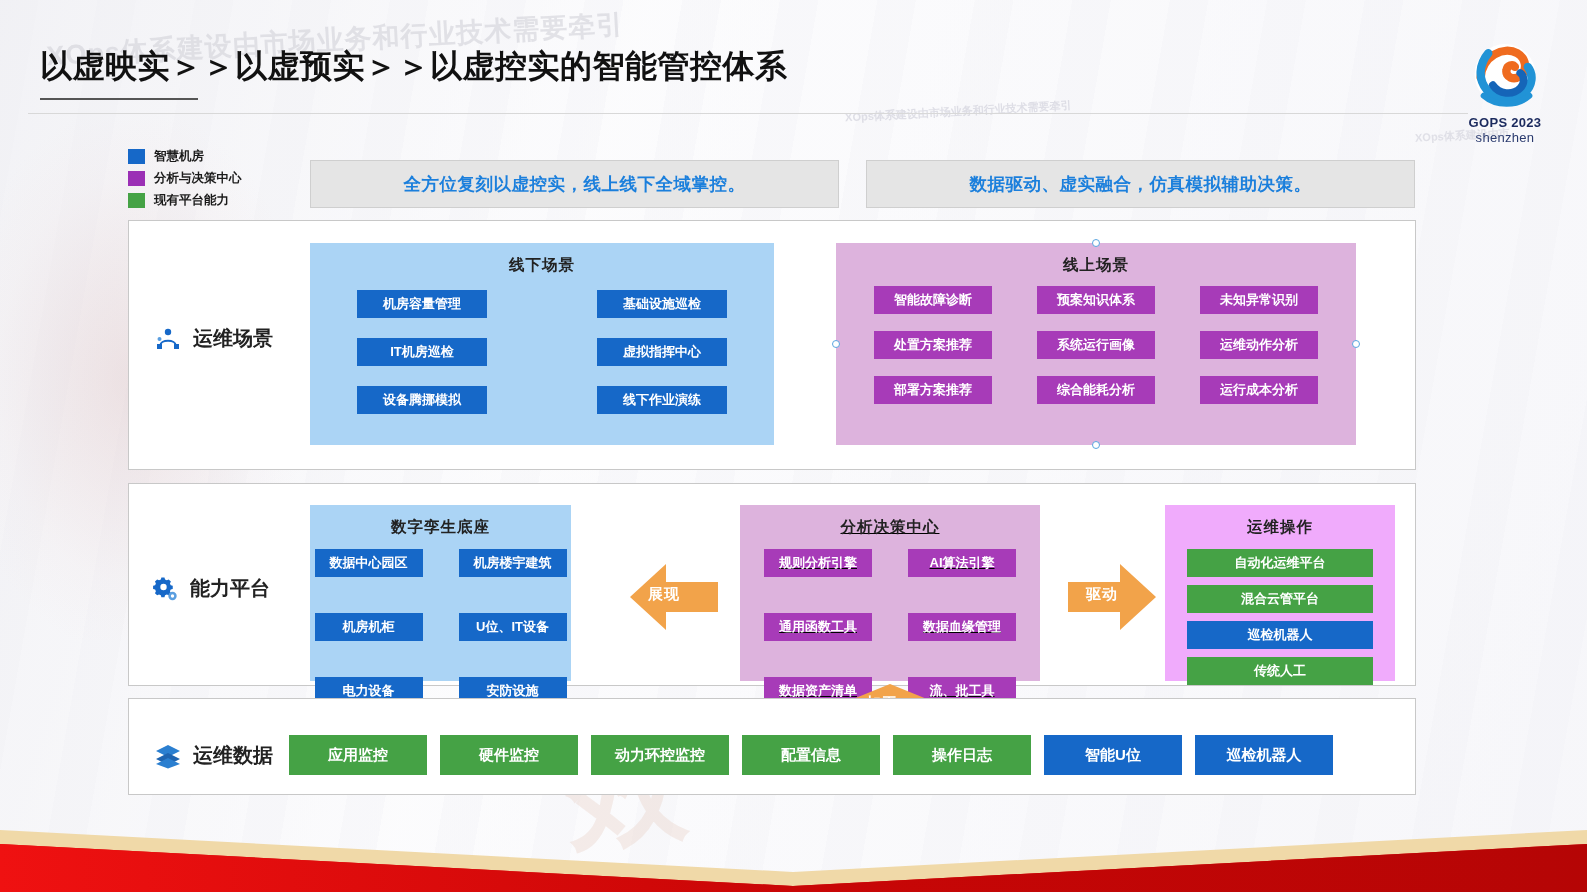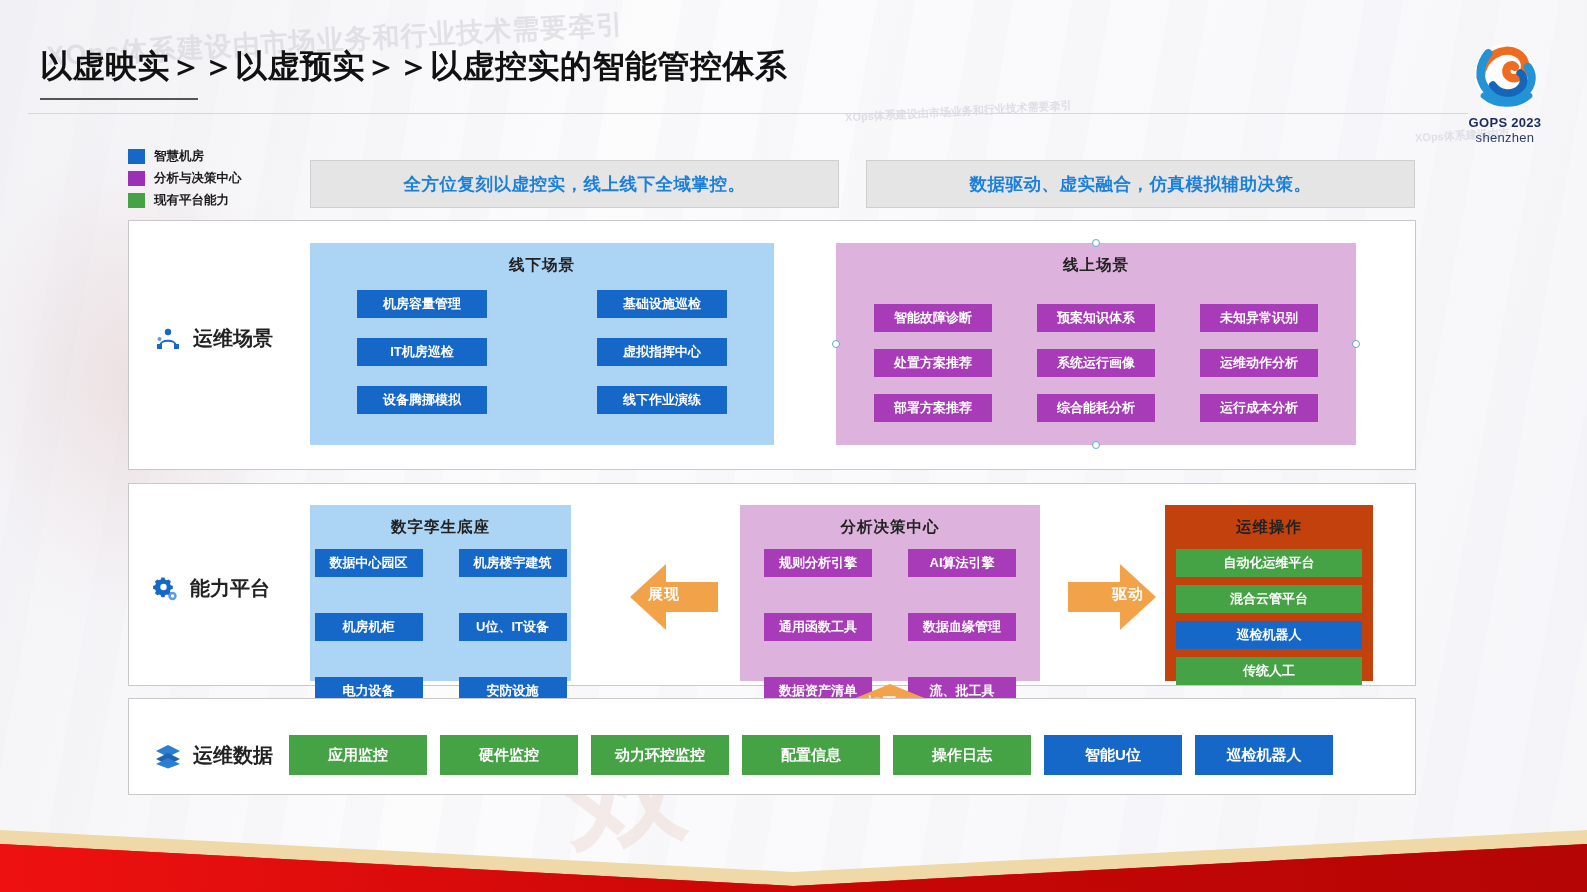--- a/index.html
+++ b/index.html
@@ -114,21 +114,21 @@
     text-align: center; font-size: 15.5px; font-weight: bold; color: #222222;
     padding-top: 12px; letter-spacing: 1px;
   }
   .chip-grid { display: grid; justify-content: center; }
   #offline-grid {
     grid-template-columns: 130px 130px; column-gap: 110px; row-gap: 20px;
     margin-top: 14px;
   }
   #online-grid {
     grid-template-columns: 118px 118px 118px; column-gap: 45px; row-gap: 17px;
-    margin-top: 28px;
+    margin-top: 10px;
   }
   .chip {
     height: 28px; display: flex; align-items: center; justify-content: center;
     font-size: 13px; font-weight: bold; color: #ffffff; white-space: nowrap;
   }
   .chip-blue   { background: #1668c8; }
   .chip-purple { background: #a73bb8; }
   .chip-green  { background: #45a245; }
 
   
@@ -138,44 +138,45 @@
   }
 
   
   #plat-twin {
     position: absolute; left: 310px; top: 505px; width: 261px; height: 176px;
     background: #abd4f5;
   }
   #plat-analysis {
     position: absolute; left: 740px; top: 505px; width: 300px; height: 176px;
     background: #ddb3dd;
+    text-decoration: underline;
   }
   #plat-ops {
-    position: absolute; left: 1165px; top: 505px; width: 208px; height: 176px;
-    background: #c2410c;
+    position: absolute; left: 1165px; top: 505px; width: 230px; height: 176px;
+    background: #f0abfc;
   }
   #twin-grid, #analysis-grid {
     grid-template-columns: 108px 108px; column-gap: 18px; row-gap: 12px;
     margin-top: 11px;
     gap: 36px;
   }
   #ops-list {
     display: flex; flex-direction: column; align-items: center; gap: 8px; margin-top: 11px;
   }
   #ops-list .chip { width: 186px; }
 
   
   .arrow-label {
     position: absolute; font-size: 15px; font-weight: bold; color: #ffffff;
     letter-spacing: 1px; white-space: nowrap;
   }
   #arrow-left-svg  { position: absolute; left: 630px; top: 560px; }
   #arrow-left-lbl  { left: 648px; top: 585px; }
   #arrow-right-svg { position: absolute; left: 1068px; top: 560px; }
-  #arrow-right-lbl { left: 1086px; top: 585px; margin-left: 26px; }
+  #arrow-right-lbl { left: 1086px; top: 585px; }
   #arrow-up-svg    { position: absolute; left: 826px; top: 684px; }
   #arrow-up-lbl    { left: 866px; top: 694px; }
 
   
   #data-chips {
     position: absolute; left: 289px; top: 735px;
     display: flex; gap: 13px;
   }
   #data-chips .chip {
     width: 138px; height: 40px; font-size: 15px;

